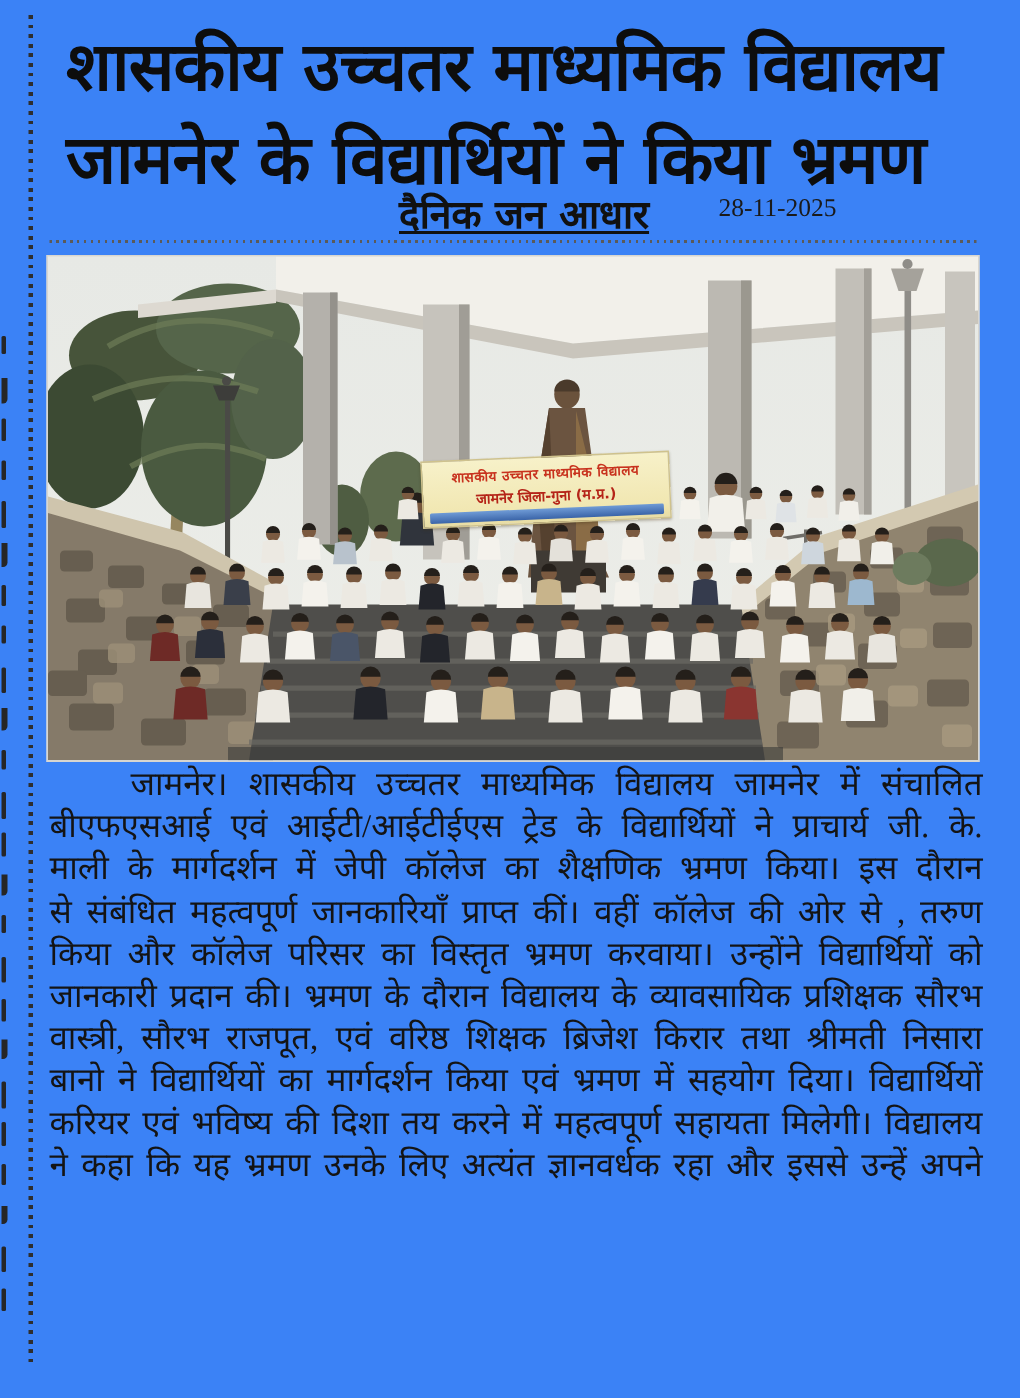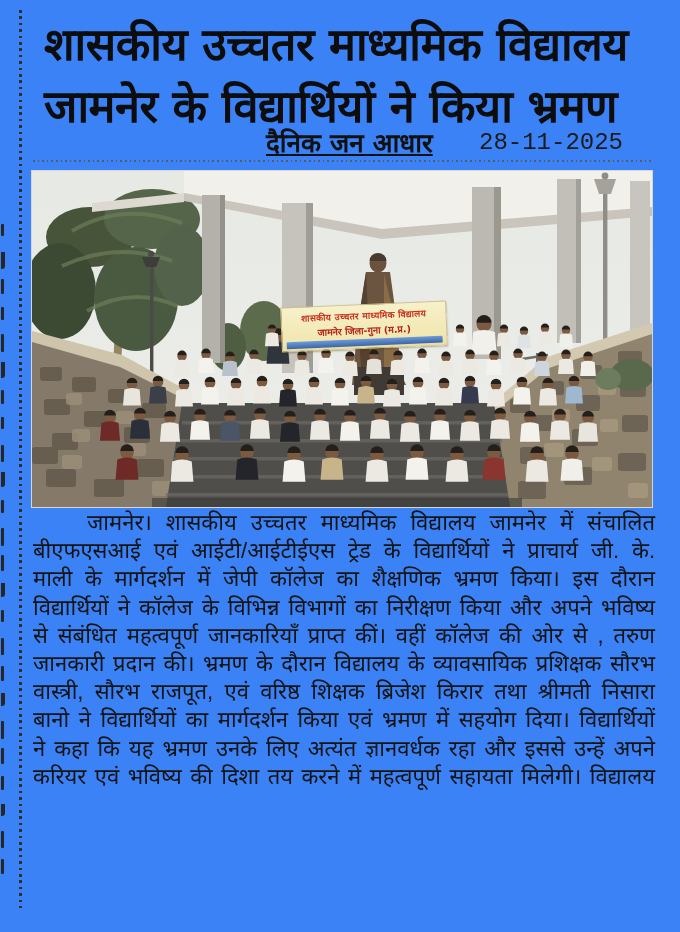--- a/index.html
+++ b/index.html
@@ -9,38 +9,38 @@
   .vrule{position:absolute;left:19px;top:10px;width:2.5px;height:898px;
          background:repeating-linear-gradient(to bottom,#2e2e2e 0 2.6px,transparent 2.6px 6.4px);}
   
   .frag{position:absolute;left:1px;width:2.6px;background:#262626;border-radius:1px;}
   
   .headline{position:absolute;left:44px;top:14px;width:600px;color:#0d0d0d;
             font-weight:700;font-size:45px;line-height:62px;letter-spacing:-0.5px;}
   .headline div{white-space:nowrap;}
   
   .paper-name{position:absolute;left:266px;top:124px;font-weight:700;font-size:26px;color:#111;text-decoration:underline;}
-  .date{position:absolute;left:479px;top:129px;font-size:24px;color:#1a1a1a;
-        font-family:Liberation Mono, monospace;}
+  .date{position:absolute;left:479px;top:129px;font-size:17px;color:#1a1a1a;
+        font-family:Liberation Serif, serif;}
   .hrule{position:absolute;left:33px;top:160px;width:618px;height:2px;
          background:repeating-linear-gradient(to right,#5a5a5a 0 1.6px,transparent 1.6px 4.6px);}
   
   .photo{position:absolute;left:31px;top:170px;width:620px;height:336px;overflow:hidden;
          border:1px solid #d8d6d0;background:#e9ebe7;}
   .photo svg{display:block;}
   .banner{position:absolute;left:249px;top:133px;width:164px;height:43px;
           transform:rotate(-2.5deg);background:linear-gradient(180deg,#f7f1c9 0%,#f1e7b2 78%,#e8dda4 100%);
           border:1px solid #cfc28d;box-shadow:0 1px 2px rgba(60,50,20,.35);text-align:center;}
   .banner-l1{margin-top:4px;font-size:9px;font-weight:700;color:#c8321e;letter-spacing:.3px;white-space:nowrap;}
   .banner-l2{margin-top:2px;font-size:9.5px;font-weight:700;color:#b52418;white-space:nowrap;}
   .banner-stripe{position:absolute;left:4px;right:4px;bottom:2px;height:7px;
           background:linear-gradient(180deg,#6f9bd6 0%,#3a64a8 100%);border-radius:1px;}
   
   .body-text{position:absolute;left:33px;top:509px;width:622px;color:#141414;
-             font-family:Liberation Sans, sans-serif;font-size:22px;}
+             font-family:Liberation Serif, serif;font-size:22px;}
   .bline{height:28.2px;line-height:28.2px;text-align:justify;text-align-last:justify;white-space:nowrap;}
   .bline.indent{padding-left:54px;box-sizing:border-box;}
 </style>
 </head>
 <body>
 
 <div class="page">
 
   <div class="vrule"></div>
   <div id="frags">
@@ -302,22 +302,22 @@
       <div class="banner-l1">शासकीय उच्चतर माध्यमिक विद्यालय</div>
       <div class="banner-l2">जामनेर जिला-गुना (म.प्र.)</div>
       <div class="banner-stripe"></div>
     </div>
   </div>
 
   <div class="body-text">
     <div class="bline indent">जामनेर। शासकीय उच्चतर माध्यमिक विद्यालय जामनेर में संचालित</div>
     <div class="bline">बीएफएसआई एवं आईटी/आईटीईएस ट्रेड के विद्यार्थियों ने प्राचार्य  जी. के.</div>
     <div class="bline">माली के मार्गदर्शन में जेपी कॉलेज का शैक्षणिक भ्रमण किया। इस दौरान</div>
-    <div class="bline">विद्यार्थियों ने कॉलेज के विभिन्न विभागों का निरीक्षण किया और अपने भविष्य</div>
     <div class="bline">से संबंधित महत्वपूर्ण जानकारियाँ प्राप्त कीं। वहीं कॉलेज की ओर से , तरुण</div>
+    <div class="bline">किया और कॉलेज परिसर का विस्तृत भ्रमण करवाया। उन्होंने विद्यार्थियों को</div>
     <div class="bline">जानकारी प्रदान की। भ्रमण के दौरान विद्यालय के व्यावसायिक प्रशिक्षक  सौरभ</div>
     <div class="bline">वास्त्री,  सौरभ राजपूत, एवं वरिष्ठ शिक्षक  ब्रिजेश किरार तथा श्रीमती निसारा</div>
     <div class="bline">बानो ने विद्यार्थियों का मार्गदर्शन किया एवं भ्रमण में सहयोग दिया। विद्यार्थियों</div>
+    <div class="bline">करियर एवं भविष्य की दिशा तय करने में महत्वपूर्ण सहायता मिलेगी। विद्यालय</div>
     <div class="bline">ने कहा कि यह भ्रमण उनके लिए अत्यंत ज्ञानवर्धक रहा और इससे उन्हें अपने</div>
-    <div class="bline">करियर एवं भविष्य की दिशा तय करने में महत्वपूर्ण सहायता मिलेगी। विद्यालय</div>
   </div>
 
 </div>
 
 </body></html>

